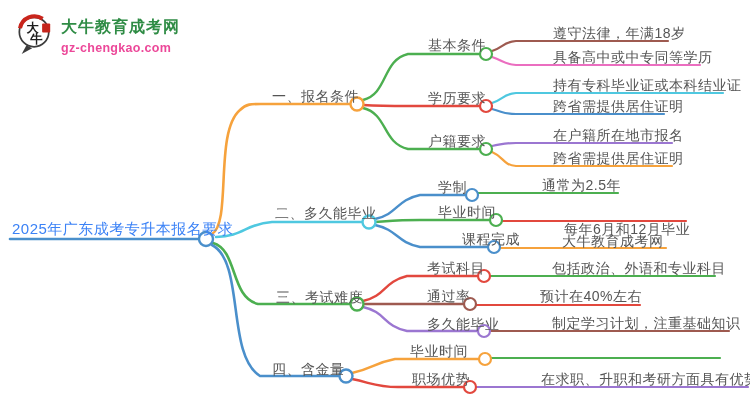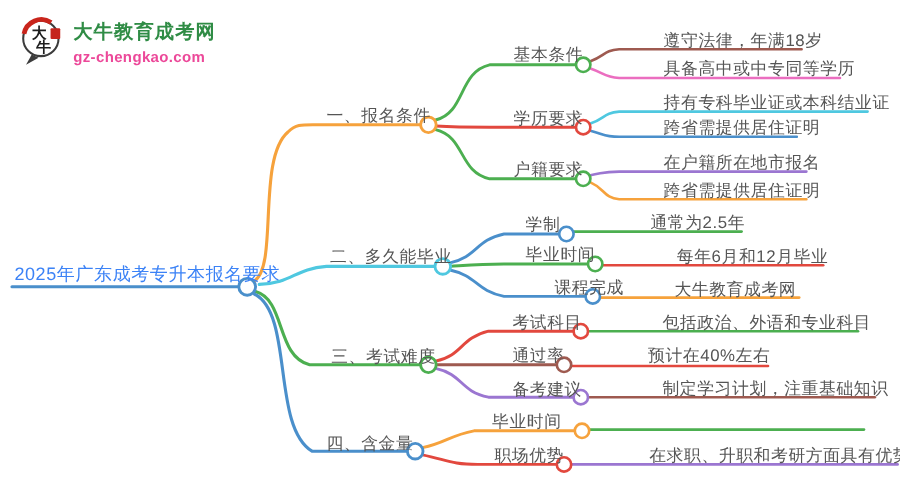--- a/index.html
+++ b/index.html
@@ -116,26 +116,26 @@
   <div class="label" style="left:553px;top:78px">持有专科毕业证或本科结业证</div>
   <div class="label" style="left:553px;top:99px">跨省需提供居住证明</div>
   <div class="label" style="left:553px;top:128px">在户籍所在地市报名</div>
   <div class="label" style="left:553px;top:151px">跨省需提供居住证明</div>
 
   <div class="label" style="left:438px;top:180px">学制</div>
   <div class="label" style="left:438px;top:205px">毕业时间</div>
   <div class="label" style="left:462px;top:232px">课程完成</div>
 
   <div class="label" style="left:542px;top:178px">通常为2.5年</div>
-  <div class="label" style="left:564px;top:206px">每年6月和12月毕业</div>
+  <div class="label" style="left:564px;top:222px">每年6月和12月毕业</div>
   <div class="label" style="left:562px;top:234px">大牛教育成考网</div>
 
   <div class="label" style="left:427px;top:261px">考试科目</div>
   <div class="label" style="left:427px;top:289px">通过率</div>
-  <div class="label" style="left:427px;top:317px">备考建议</div>
+  <div class="label" style="left:427px;top:317px">多久能毕业</div>
 
   <div class="label" style="left:552px;top:261px">包括政治、外语和专业科目</div>
   <div class="label" style="left:540px;top:289px">预计在40%左右</div>
   <div class="label" style="left:552px;top:316px">制定学习计划，注重基础知识</div>
 
   <div class="label" style="left:410px;top:344px">毕业时间</div>
   <div class="label" style="left:412px;top:372px">职场优势</div>
 
   <div class="label" style="left:541px;top:372px">在求职、升职和考研方面具有优势</div>
 

